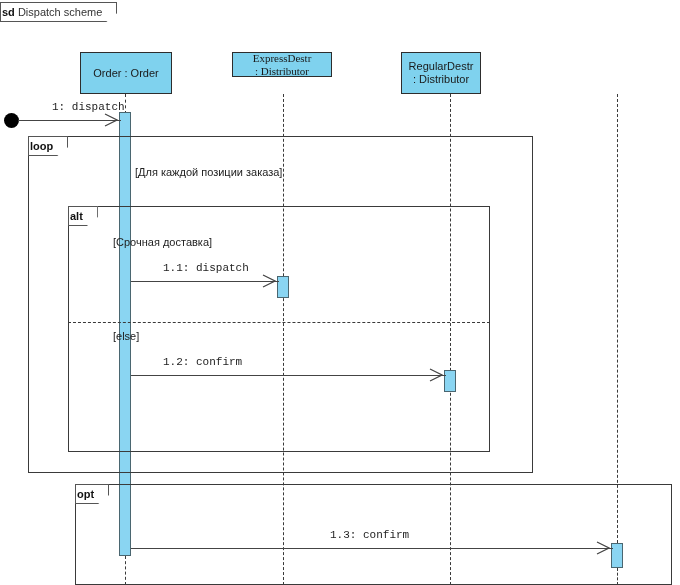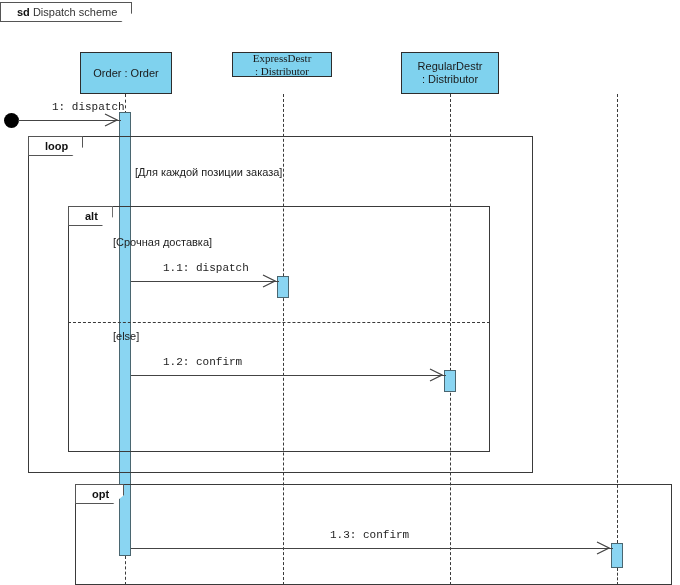--- a/index.html
+++ b/index.html
@@ -22,21 +22,21 @@
 
   
   .frame-tag {
     position: absolute;
     box-sizing: border-box;
     border: 1px solid #555555;
     background: #ffffff;
     color: #333333;
     font-size: 11px;
     line-height: 16px;
-    padding: 1px 14px 1px 16px;
+    padding: 1px 14px 1px 1px;
     white-space: nowrap;
     clip-path: polygon(0 0, 100% 0, 100% 55%, calc(100% - 11px) 100%, 0 100%);
   }
   .frame-tag .kw {
     font-weight: bold;
     color: #111111;
   }
   .frame-tag .nm {
     font-weight: normal;
   }
@@ -137,21 +137,21 @@
 
   <div class="head" style="left:80px; top:52px; width:92px; height:42px;">
     <span>Order : Order</span>
   </div>
 
   <div class="head" style="left:232px; top:52px; width:100px; height:25px;font-family:Liberation Serif, serif;">
     <span>ExpressDestr</span>
     <span>: Distributor</span>
   </div>
 
-  <div class="head" style="left:401px; top:52px; width:98px; height:42px;">
+  <div class="head" style="left:401px; top:52px; width:80px; height:42px;">
     <span>RegularDestr</span>
     <span>: Distributor</span>
   </div>
 
 
   <div class="lifeline" style="left:125px; top:94px; height:20px;"></div>
   <div class="lifeline" style="left:125px; top:556px; height:29px;"></div>
 
   <div class="lifeline" style="left:283px; top:94px; height:491px;"></div>
 

